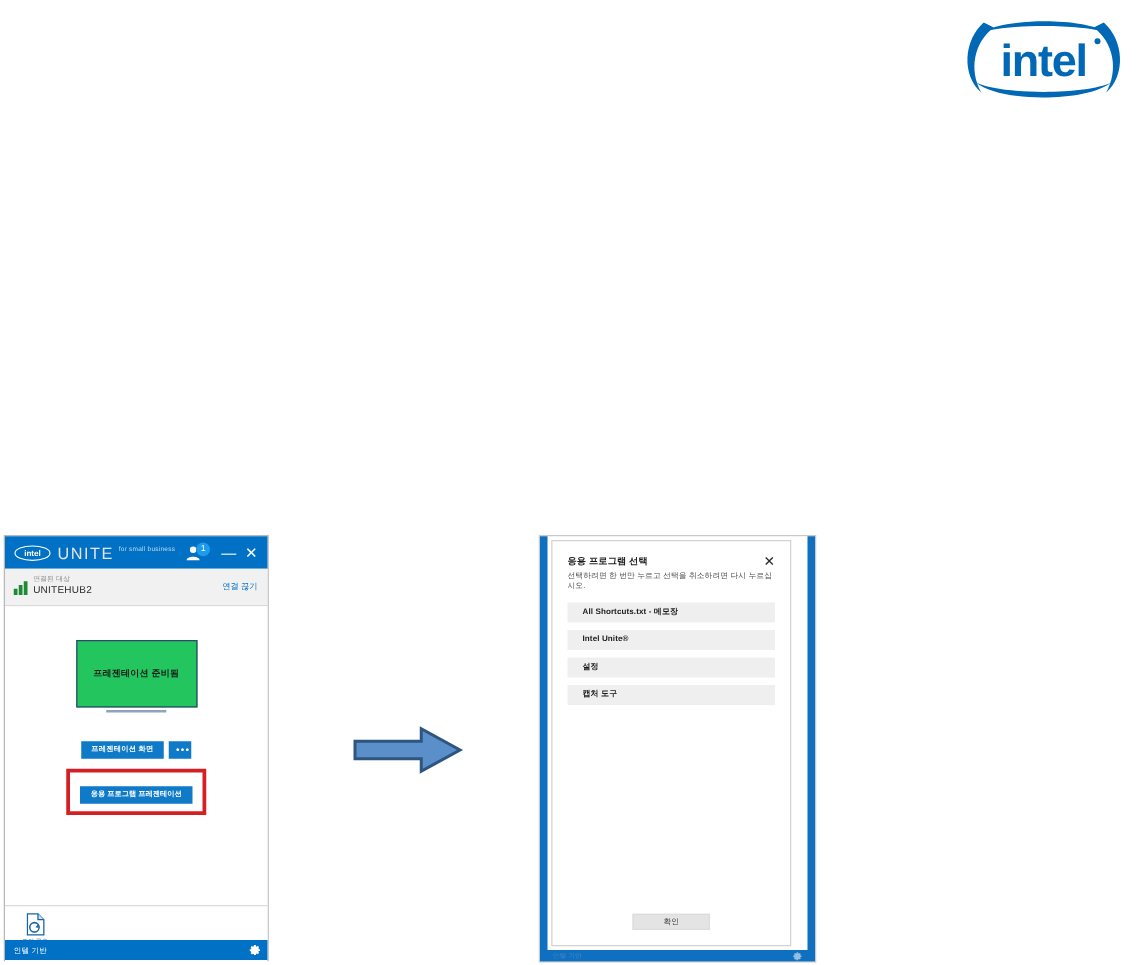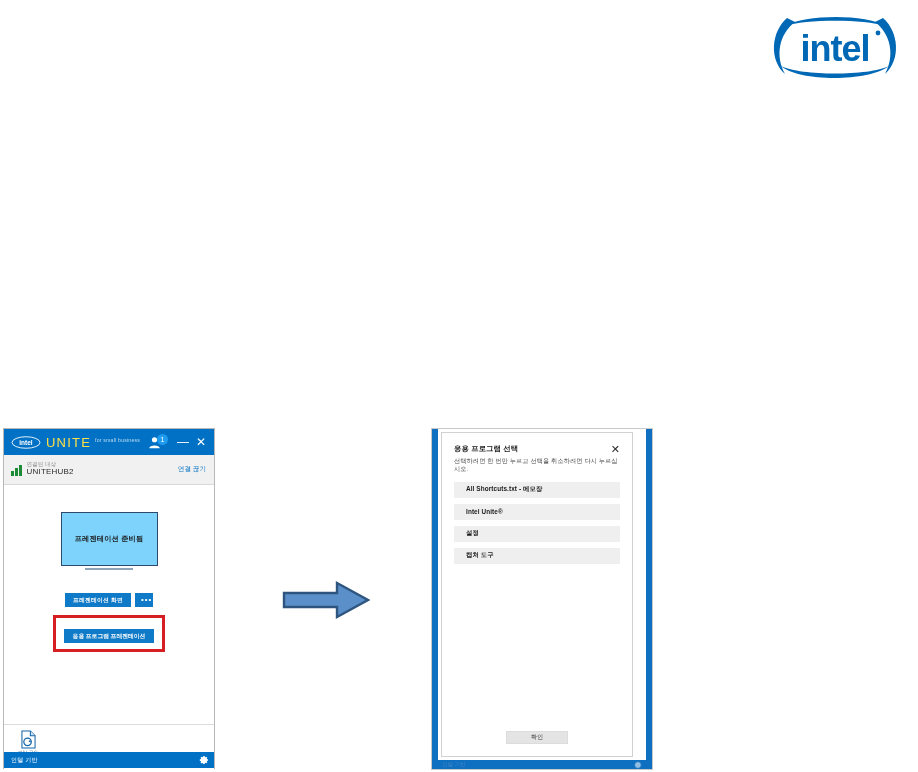--- a/index.html
+++ b/index.html
@@ -18,21 +18,21 @@
     position:absolute;left:3px;top:428px;width:212px;height:341px;
     background:#ffffff;border:1px solid #b8b8b8;box-sizing:border-box;
   }
   .unite-titlebar{
     height:26px;background:#0071c5;display:flex;align-items:center;
     padding:0 4px 0 7px;box-sizing:border-box;
   }
   .tb-intel{width:30px;height:13px;flex:0 0 auto;}
   .tb-intel svg{display:block;width:30px;height:13px;}
   .tb-unite{
-    color:#fde047;font-size:13px;letter-spacing:1.2px;margin-left:5px;
+    color:#e5e5e5;font-size:13px;letter-spacing:1.2px;margin-left:5px;
     font-weight:400;line-height:1;
   }
   .tb-sub{
     color:#bcdcf2;font-size:5.2px;margin-left:4px;letter-spacing:.2px;
     position:relative;top:-2px;white-space:nowrap;
   }
   .tb-spacer{flex:1 1 auto;}
   .tb-user{position:relative;width:22px;height:16px;flex:0 0 auto;margin-right:4px;}
   .tb-user svg{display:block;width:13px;height:13px;position:absolute;left:0;top:2px;}
   .tb-badge{
@@ -61,21 +61,21 @@
   }
 
   .unite-body{
     height:239px;background:#ffffff;position:relative;
   }
   .preview-wrap{
     position:absolute;left:0;right:0;top:27px;display:flex;
     flex-direction:column;align-items:center;
   }
   .preview-box{
-    width:95px;height:52px;border:1.6px solid #2e4a6b;background:#7dd3fc;
+    width:95px;height:52px;border:1.6px solid #2e4a6b;background:#22c55e;
     display:flex;align-items:center;justify-content:center;
     font-size:7.2px;color:#1a1a1a;font-weight:bold;letter-spacing:.2px;
   }
   .preview-stand{width:48px;height:2px;background:#8fa3bb;margin-top:2px;}
 
   .btn-row{
     position:absolute;left:0;right:0;top:108px;display:flex;
     justify-content:center;align-items:center;gap:4px;
   }
   .btn-present{

